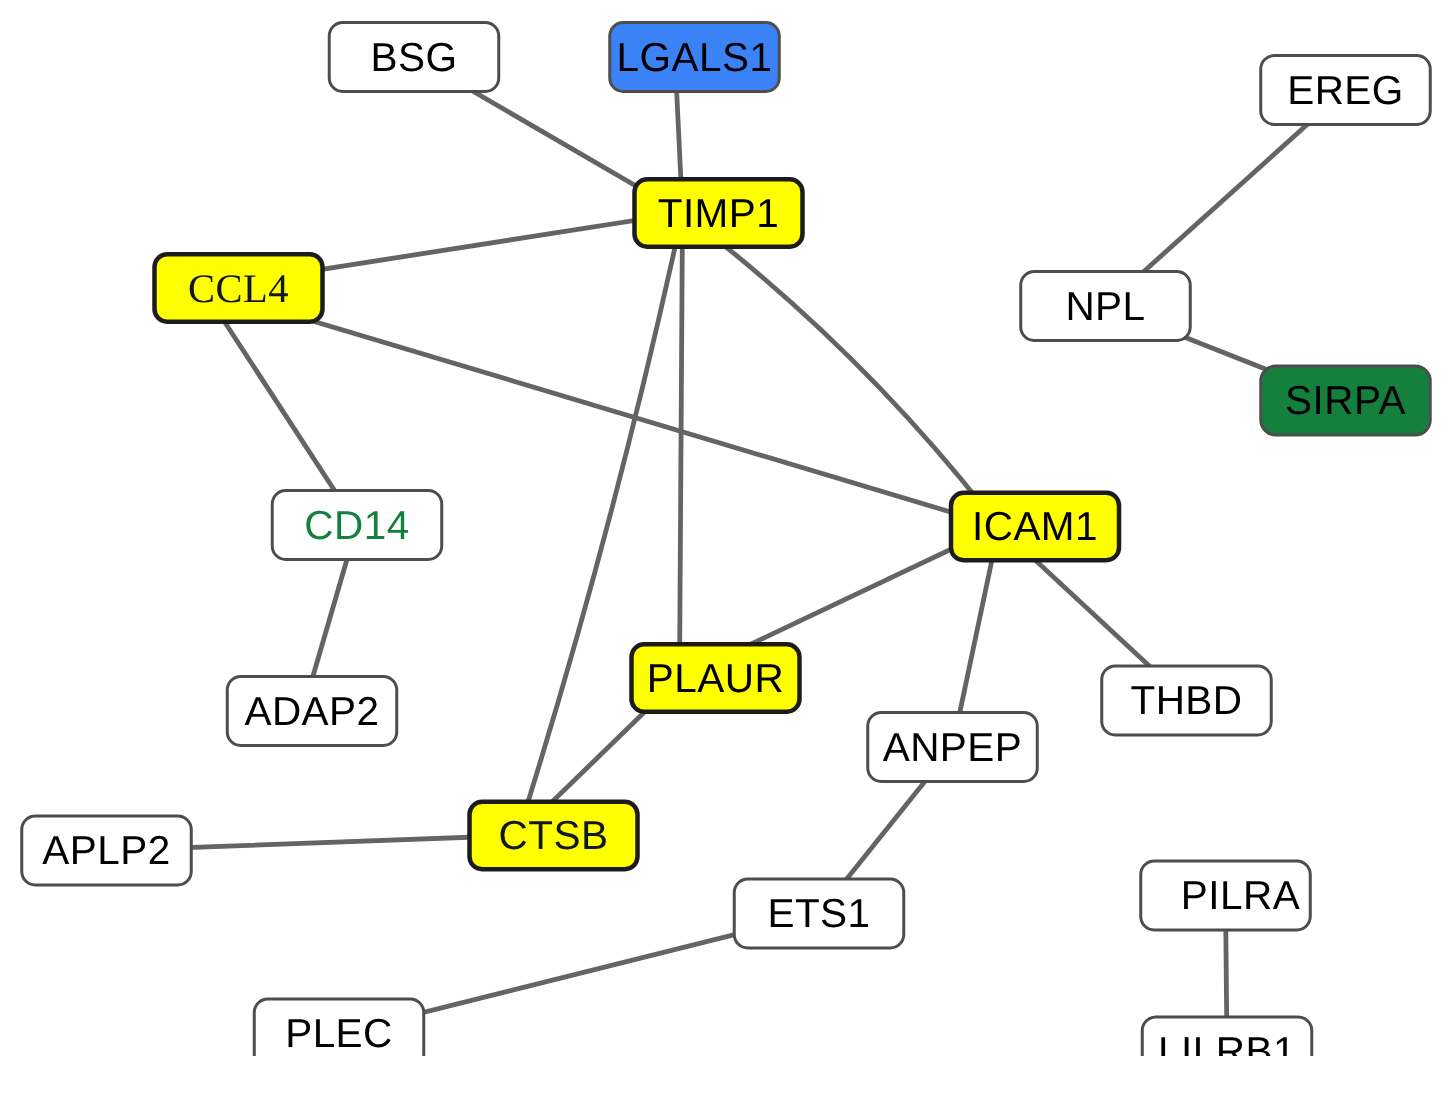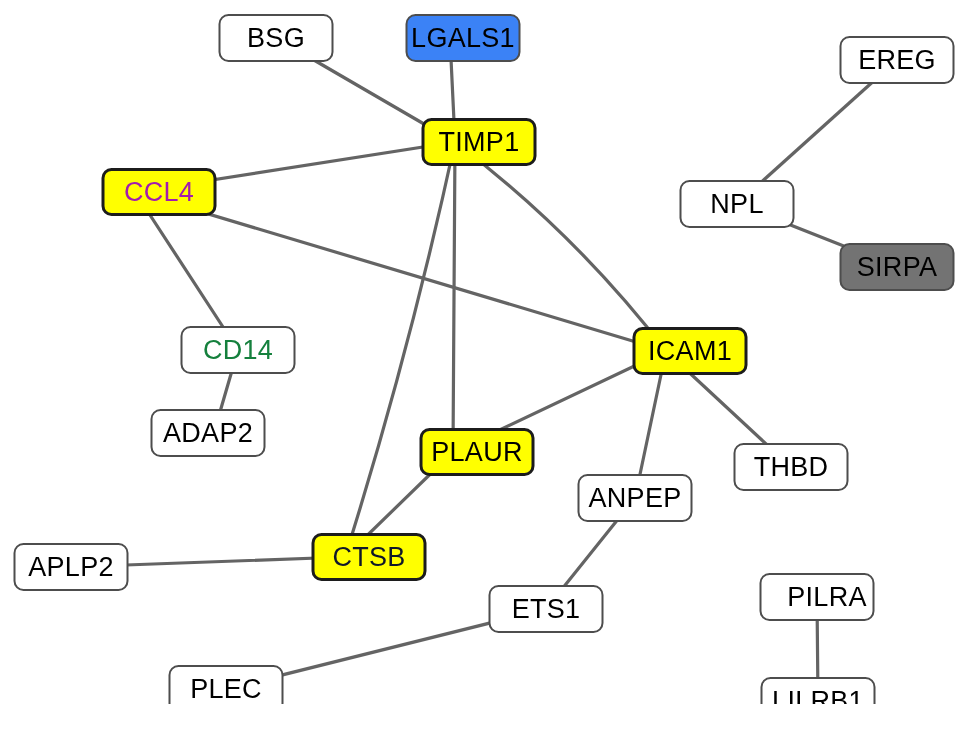--- a/index.html
+++ b/index.html
@@ -74,26 +74,26 @@
       <path d="M 71 567 L 345 557" fill="none" stroke="#646464" stroke-width="3.2" stroke-linecap="round"></path>
       <path d="M 635 498 L 546 609" fill="none" stroke="#646464" stroke-width="3.2" stroke-linecap="round"></path>
       <path d="M 546 609 L 226 689" fill="none" stroke="#646464" stroke-width="3.2" stroke-linecap="round"></path>
       <path d="M 817 597 L 818 701" fill="none" stroke="#646464" stroke-width="3.2" stroke-linecap="round"></path>
     </svg>
   <div id="node-layer">
       <div class="node plain" style="left: 276px; top: 38px; background: rgb(255, 255, 255); border-color: rgb(77, 77, 77); color: rgb(0, 0, 0);">BSG</div>
       <div class="node plain" style="left: 450px; top: 38px; background: #3b82f6; border-color: rgb(77, 77, 77); color: rgb(0, 0, 0); margin-left: 13px;">LGALS1</div>
       <div class="node plain" style="left: 897px; top: 60px; background: rgb(255, 255, 255); border-color: rgb(77, 77, 77); color: rgb(0, 0, 0);">EREG</div>
       <div class="node highlight" style="left: 455px; top: 142px; background: rgb(255, 255, 0); border-color: rgb(28, 28, 28); color: rgb(0, 0, 0);">TIMP1</div>
-      <div class="node highlight" style="left: 135px; top: 192px; background: rgb(255, 255, 0); border-color: rgb(28, 28, 28); color: #a21caf;">CCL4</div>
+      <div class="node highlight" style="left: 135px; top: 192px; background: rgb(255, 255, 0); border-color: rgb(28, 28, 28); color: #0f172a; font-family: Liberation Serif, serif;">CCL4</div>
       <div class="node plain" style="left: 737px; top: 204px; background: rgb(255, 255, 255); border-color: rgb(77, 77, 77); color: rgb(0, 0, 0);">NPL</div>
-      <div class="node plain" style="left: 897px; top: 267px; background: #737373; border-color: rgb(77, 77, 77); color: rgb(0, 0, 0);">SIRPA</div>
+      <div class="node plain" style="left: 897px; top: 267px; background: #15803d; border-color: rgb(77, 77, 77); color: rgb(0, 0, 0); border-radius: 11px;">SIRPA</div>
       <div class="node plain" style="left: 238px; top: 350px; background: rgb(255, 255, 255); border-color: rgb(77, 77, 77); color: #15803d;">CD14</div>
       <div class="node highlight" style="left: 666px; top: 351px; background: rgb(255, 255, 0); border-color: rgb(28, 28, 28); color: rgb(0, 0, 0);">ICAM1</div>
-      <div class="node plain" style="left: 208px; top: 433px; background: rgb(255, 255, 255); border-color: rgb(77, 77, 77); color: rgb(0, 0, 0);">ADAP2</div>
+      <div class="node plain" style="left: 208px; top: 474px; background: rgb(255, 255, 255); border-color: rgb(77, 77, 77); color: rgb(0, 0, 0);">ADAP2</div>
       <div class="node highlight" style="left: 453px; top: 452px; background: rgb(255, 255, 0); border-color: rgb(28, 28, 28); color: rgb(0, 0, 0); text-align: center;">PLAUR</div>
       <div class="node plain" style="left: 791px; top: 467px; background: rgb(255, 255, 255); border-color: rgb(77, 77, 77); color: rgb(0, 0, 0);">THBD</div>
       <div class="node plain" style="left: 635px; top: 498px; background: rgb(255, 255, 255); border-color: rgb(77, 77, 77); color: rgb(0, 0, 0);">ANPEP</div>
       <div class="node highlight" style="left: 345px; top: 557px; background: rgb(255, 255, 0); border-color: rgb(28, 28, 28); color: #0f172a;">CTSB</div>
       <div class="node plain" style="left: 71px; top: 567px; background: rgb(255, 255, 255); border-color: rgb(77, 77, 77); color: rgb(0, 0, 0);">APLP2</div>
       <div class="node plain" style="left: 817px; top: 597px; background: rgb(255, 255, 255); border-color: rgb(77, 77, 77); color: rgb(0, 0, 0); padding-left: 20px;">PILRA</div>
       <div class="node plain" style="left: 546px; top: 609px; background: rgb(255, 255, 255); border-color: rgb(77, 77, 77); color: rgb(0, 0, 0);">ETS1</div>
       <div class="node plain" style="left: 226px; top: 689px; background: rgb(255, 255, 255); border-color: rgb(77, 77, 77); color: rgb(0, 0, 0);">PLEC</div>
       <div class="node plain" style="left: 818px; top: 701px; background: rgb(255, 255, 255); border-color: rgb(77, 77, 77); color: rgb(0, 0, 0);">LILRB1</div>
     </div>

